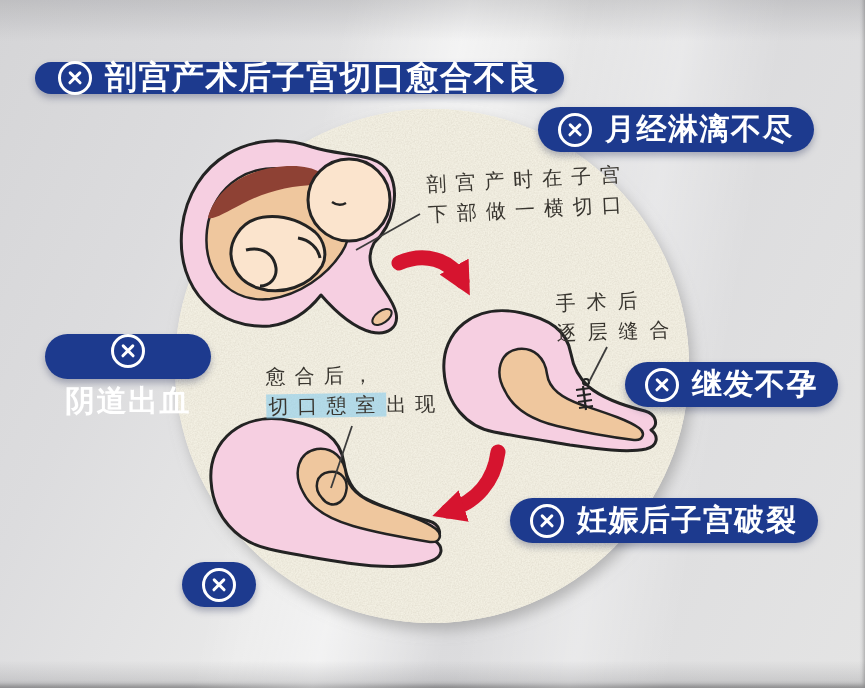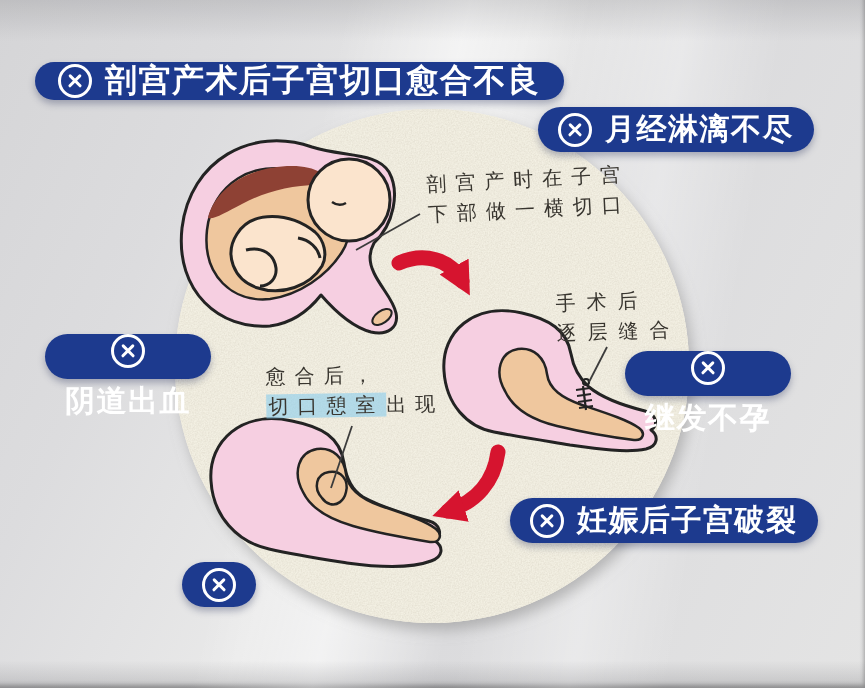--- a/index.html
+++ b/index.html
@@ -15,30 +15,30 @@
   .streak.s3{background:linear-gradient(180deg,rgba(90,90,95,.18) 0%,transparent 6%,transparent 96%,rgba(80,80,85,.22) 100%);}
   svg.art{position:absolute;left:0;top:0;z-index:2;}
 
   
   .pill{
     position:absolute;z-index:8;display:flex;align-items:center;gap:13px;
     background:#1d3a8e;color:#fff;border-radius:999px;white-space:nowrap;
     font-weight:bold;letter-spacing:1.5px;
     box-shadow:0 4px 7px rgba(45,55,95,.35);
   }
-  .pill-lg{height:38px;padding:0 23px;font-size:32px;}
+  .pill-lg{height:32px;padding:0 23px;font-size:32px;}
   .pill-md{height:45px;padding:0 20px;font-size:30px;}
   .pill .cicon{position:relative;width:28px;height:28px;border:3px solid #fff;border-radius:50%;flex:none;}
   .pill .cicon i{position:absolute;left:50%;top:50%;width:17px;height:3.4px;background:#fff;border-radius:2px;}
   .pill .cicon i.a{transform:translate(-50%,-50%) rotate(45deg);}
   .pill .cicon i.b{transform:translate(-50%,-50%) rotate(-45deg);}
   #pill-1{left:35px;top:62px;}
   #pill-2{left:538px;top:107px;justify-content:flex-end;}
   #pill-3{left:45px;top:334px;flex-direction:column;}
-  #pill-4{left:625px;top:351px;flex-direction:column;}
+  #pill-4{left:625px;top:362px;}
   #pill-5{left:510px;top:498px;}
   #pill-6{left:182px;top:562px;}
 
   
   .note{
     position:absolute;z-index:5;color:#38352f;
     font-size:20px;line-height:30px;letter-spacing:9px;white-space:nowrap;
   }
   #note-1{left:427px;top:164px;transform:rotate(-3deg);}
   #note-2{left:556px;top:286px;letter-spacing:11px;transform:rotate(-2deg);}

